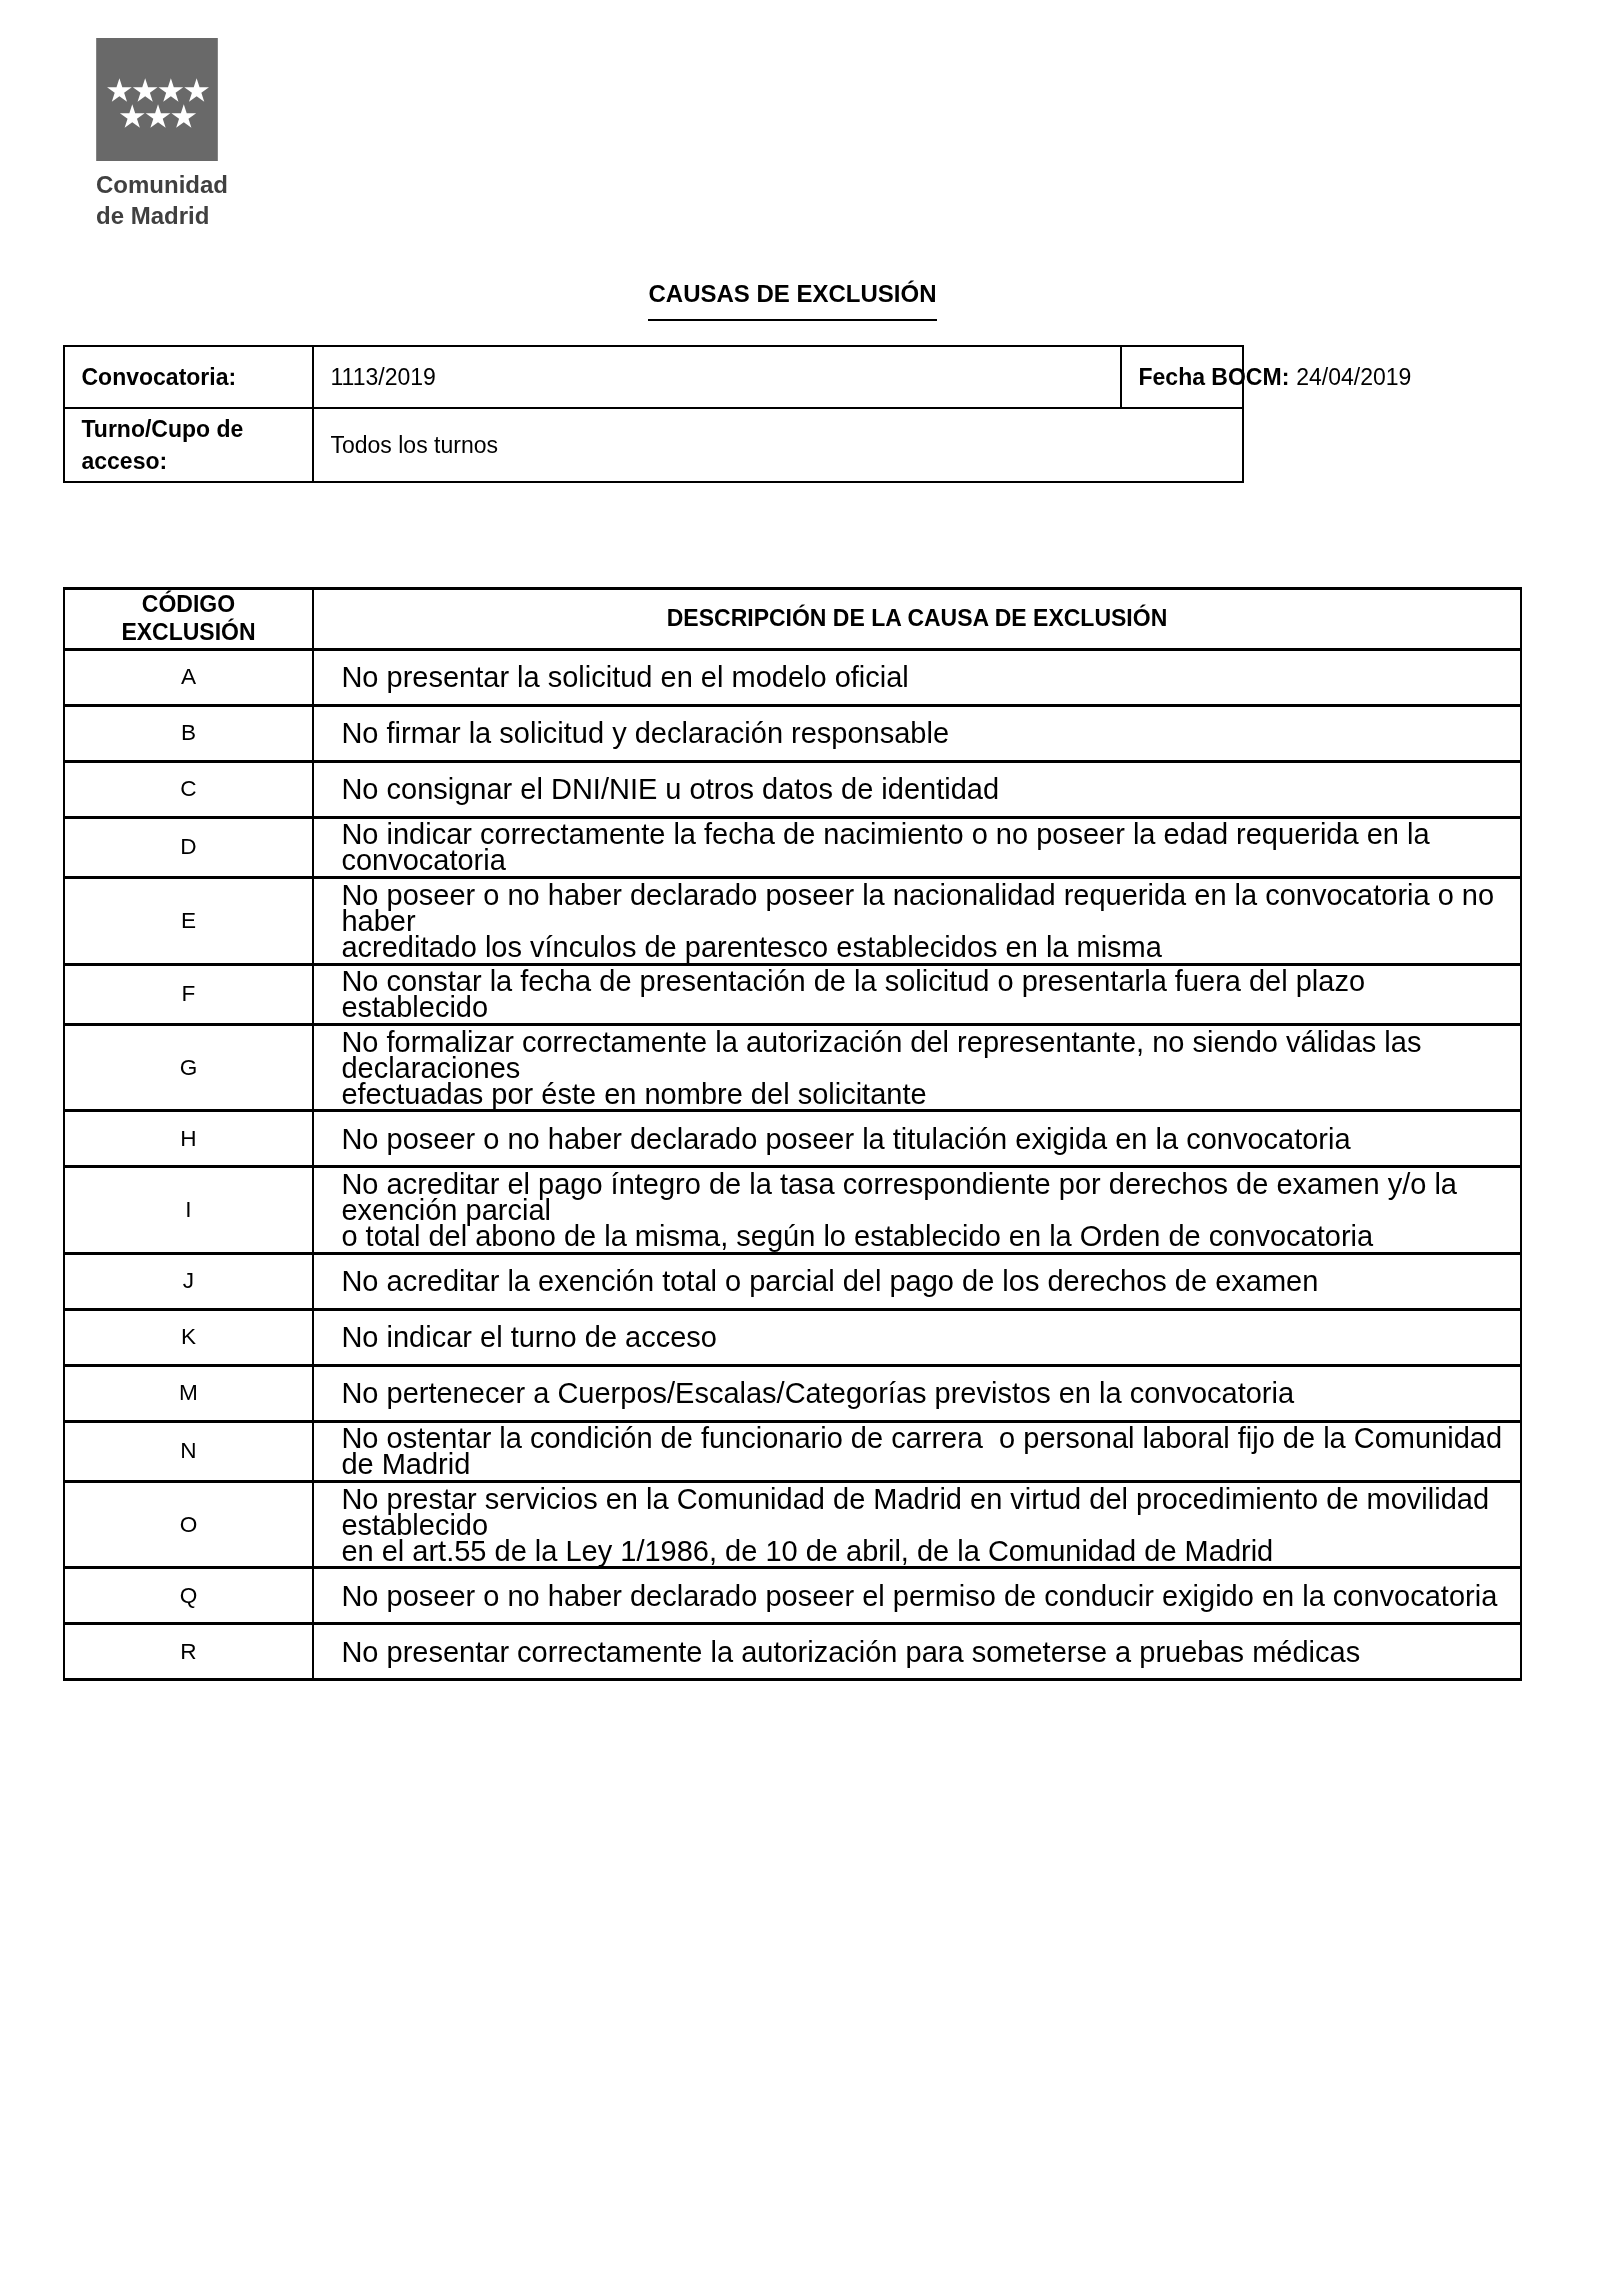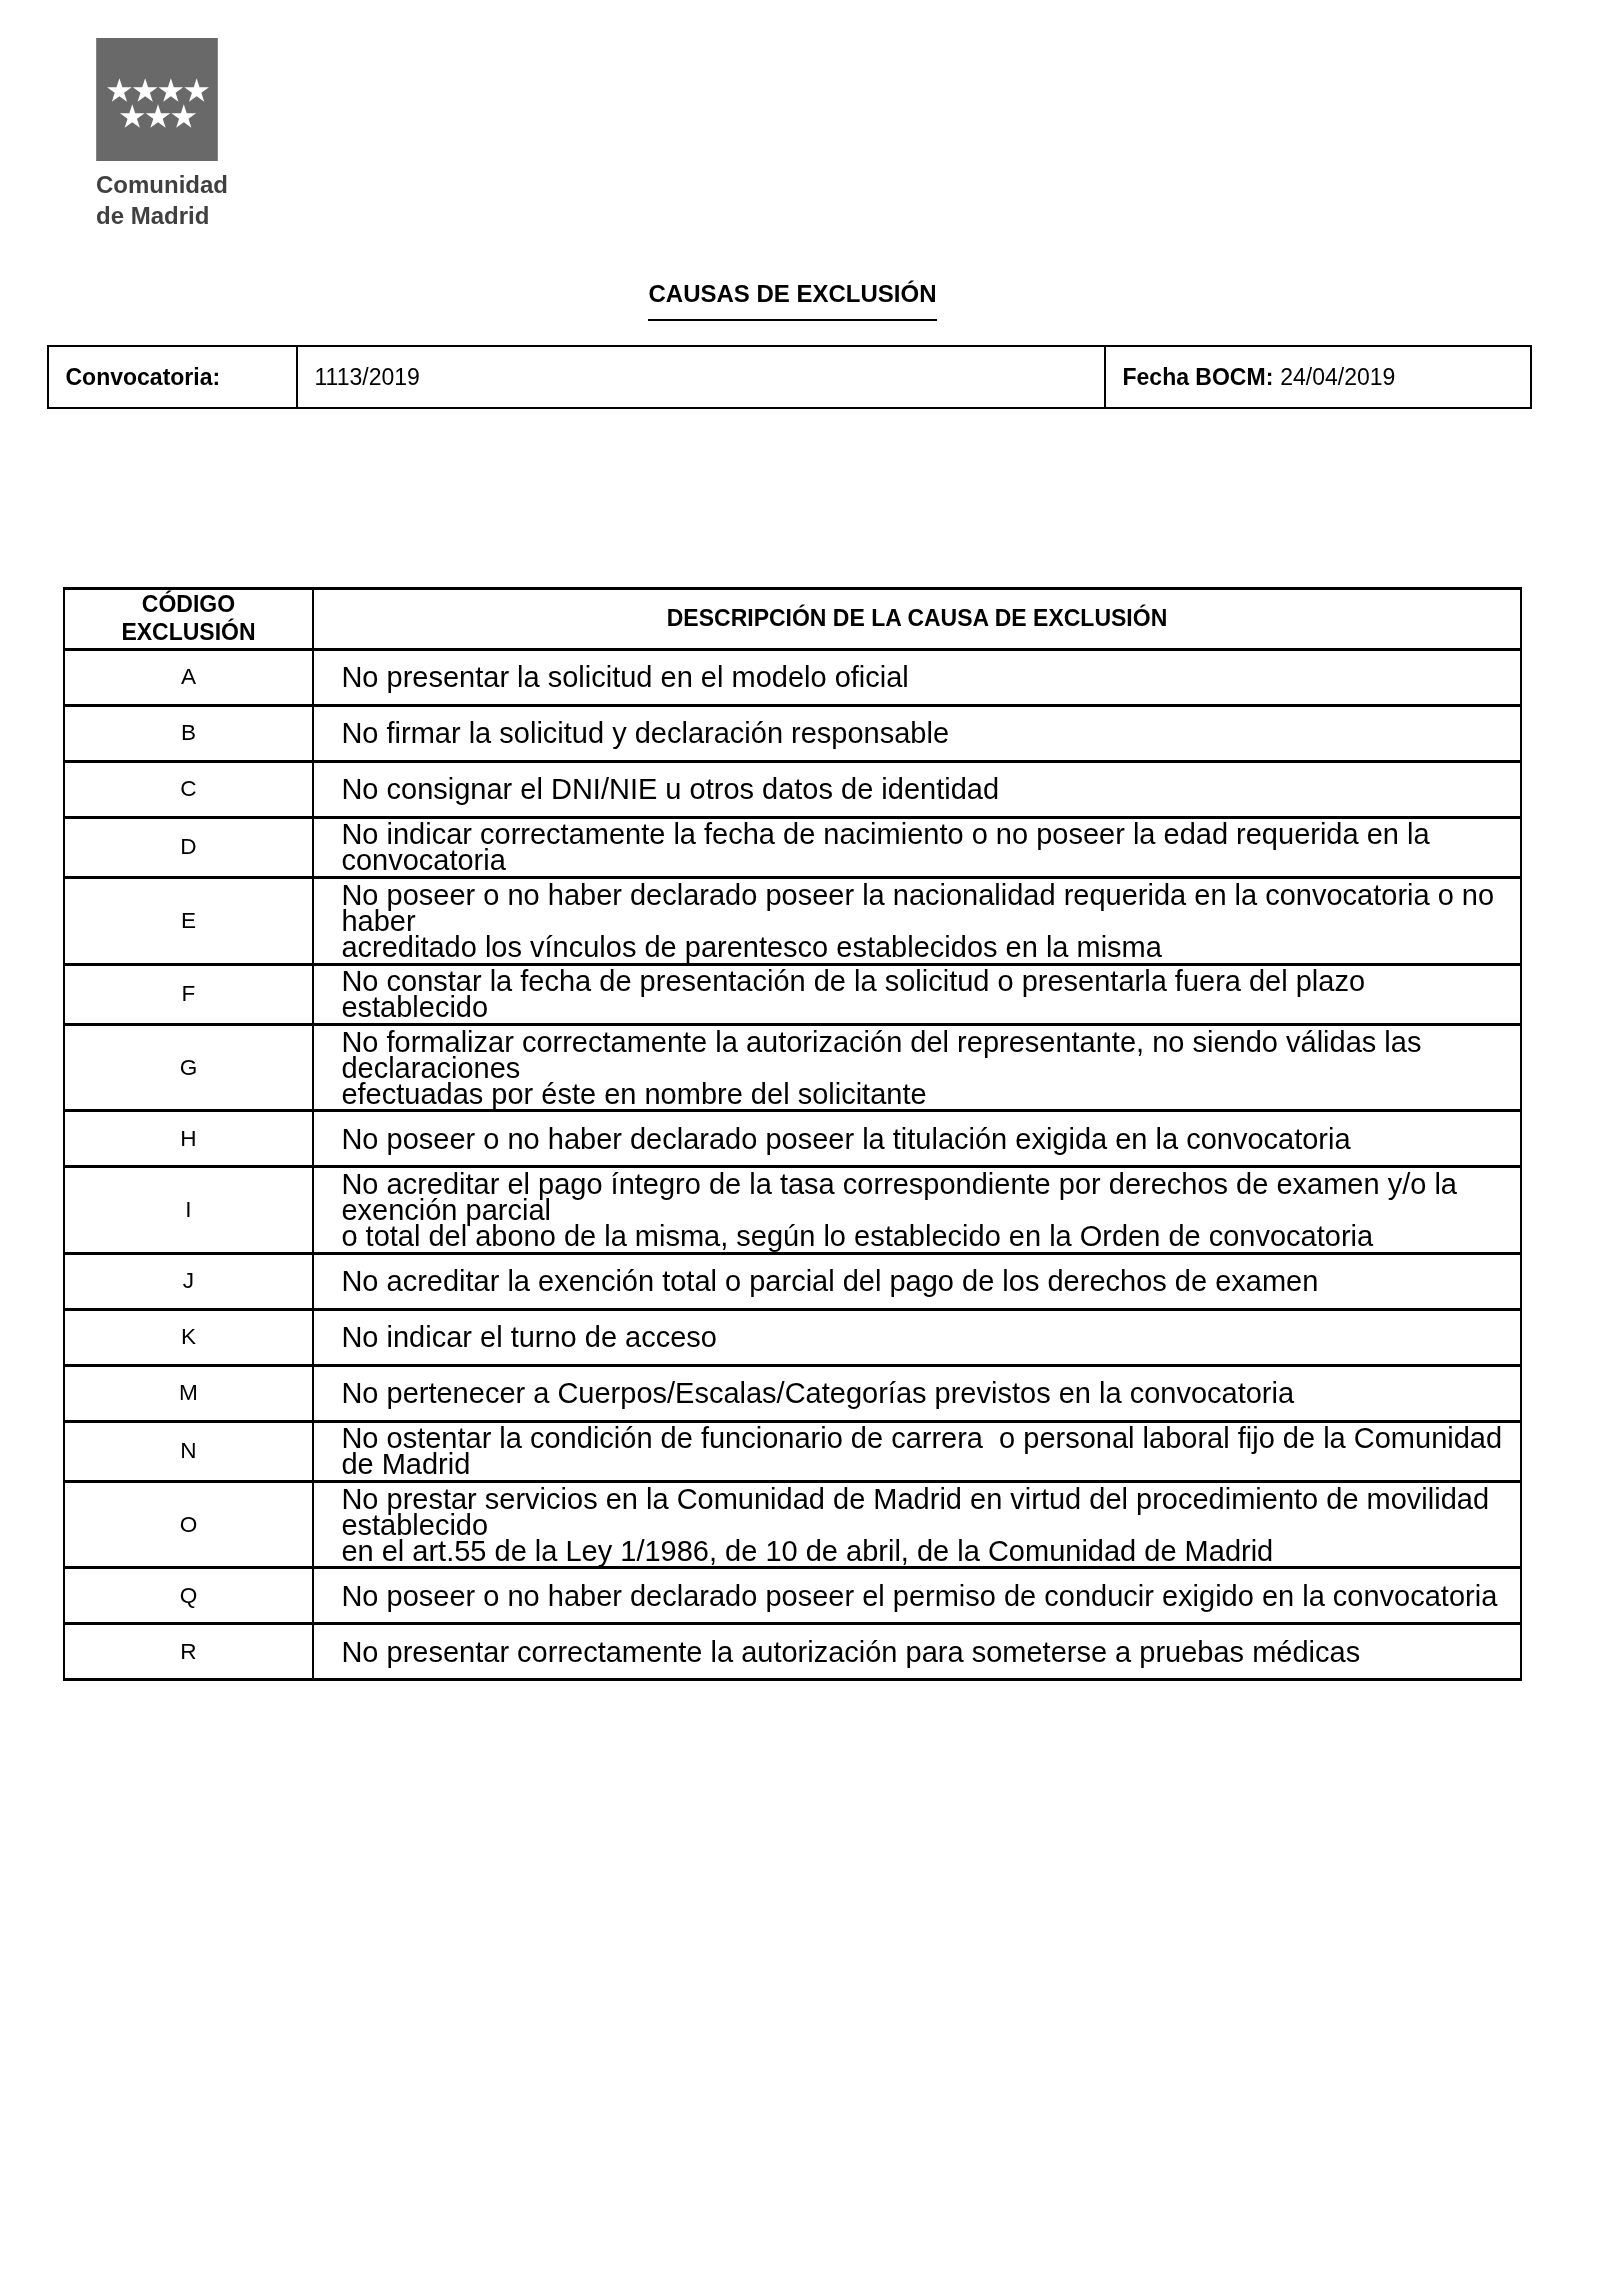--- a/index.html
+++ b/index.html
@@ -40,21 +40,21 @@
     text-align:center;
     font-size:24px;
     font-weight:bold;
   }
   .title span{border-bottom:2.7px solid #000;padding-bottom:12px;}
 
   
   table{border-collapse:collapse;table-layout:fixed;}
   .info{
     position:absolute;
-    top:345px;left:47px;width:1485px;
+    top:345px;left:63px;width:1181px;
   }
   .info td{
     border:2.1px solid #000;
     font-size:23px;
     line-height:32px;
     vertical-align:middle;
     padding:4.1px 6.9px 4.1px 16.5px;
   }
   .info .lbl{font-weight:bold;}
   .info .val{}
@@ -139,20 +139,24 @@
         <col>
       </colgroup>
     <tbody>
         <tr>
       <td class="lbl" style="height:52px">Convocatoria:</td>
       <td class="val">1113/2019</td>
       <td class="fecha">
         <span class="fecha-label">Fecha BOCM:</span><span class="fecha-value">24/04/2019</span>
       </td>
     </tr>
+    <tr>
+      <td class="lbl" style="height:58px">Turno/Cupo de acceso:</td>
+      <td class="val" colspan="2">Todos los turnos</td>
+    </tr>
   </tbody>
     </table>
 
   <table class="excl">
     <colgroup>
         <col style="width:249px">
         <col>
       </colgroup>
     <tbody>
         <tr>

